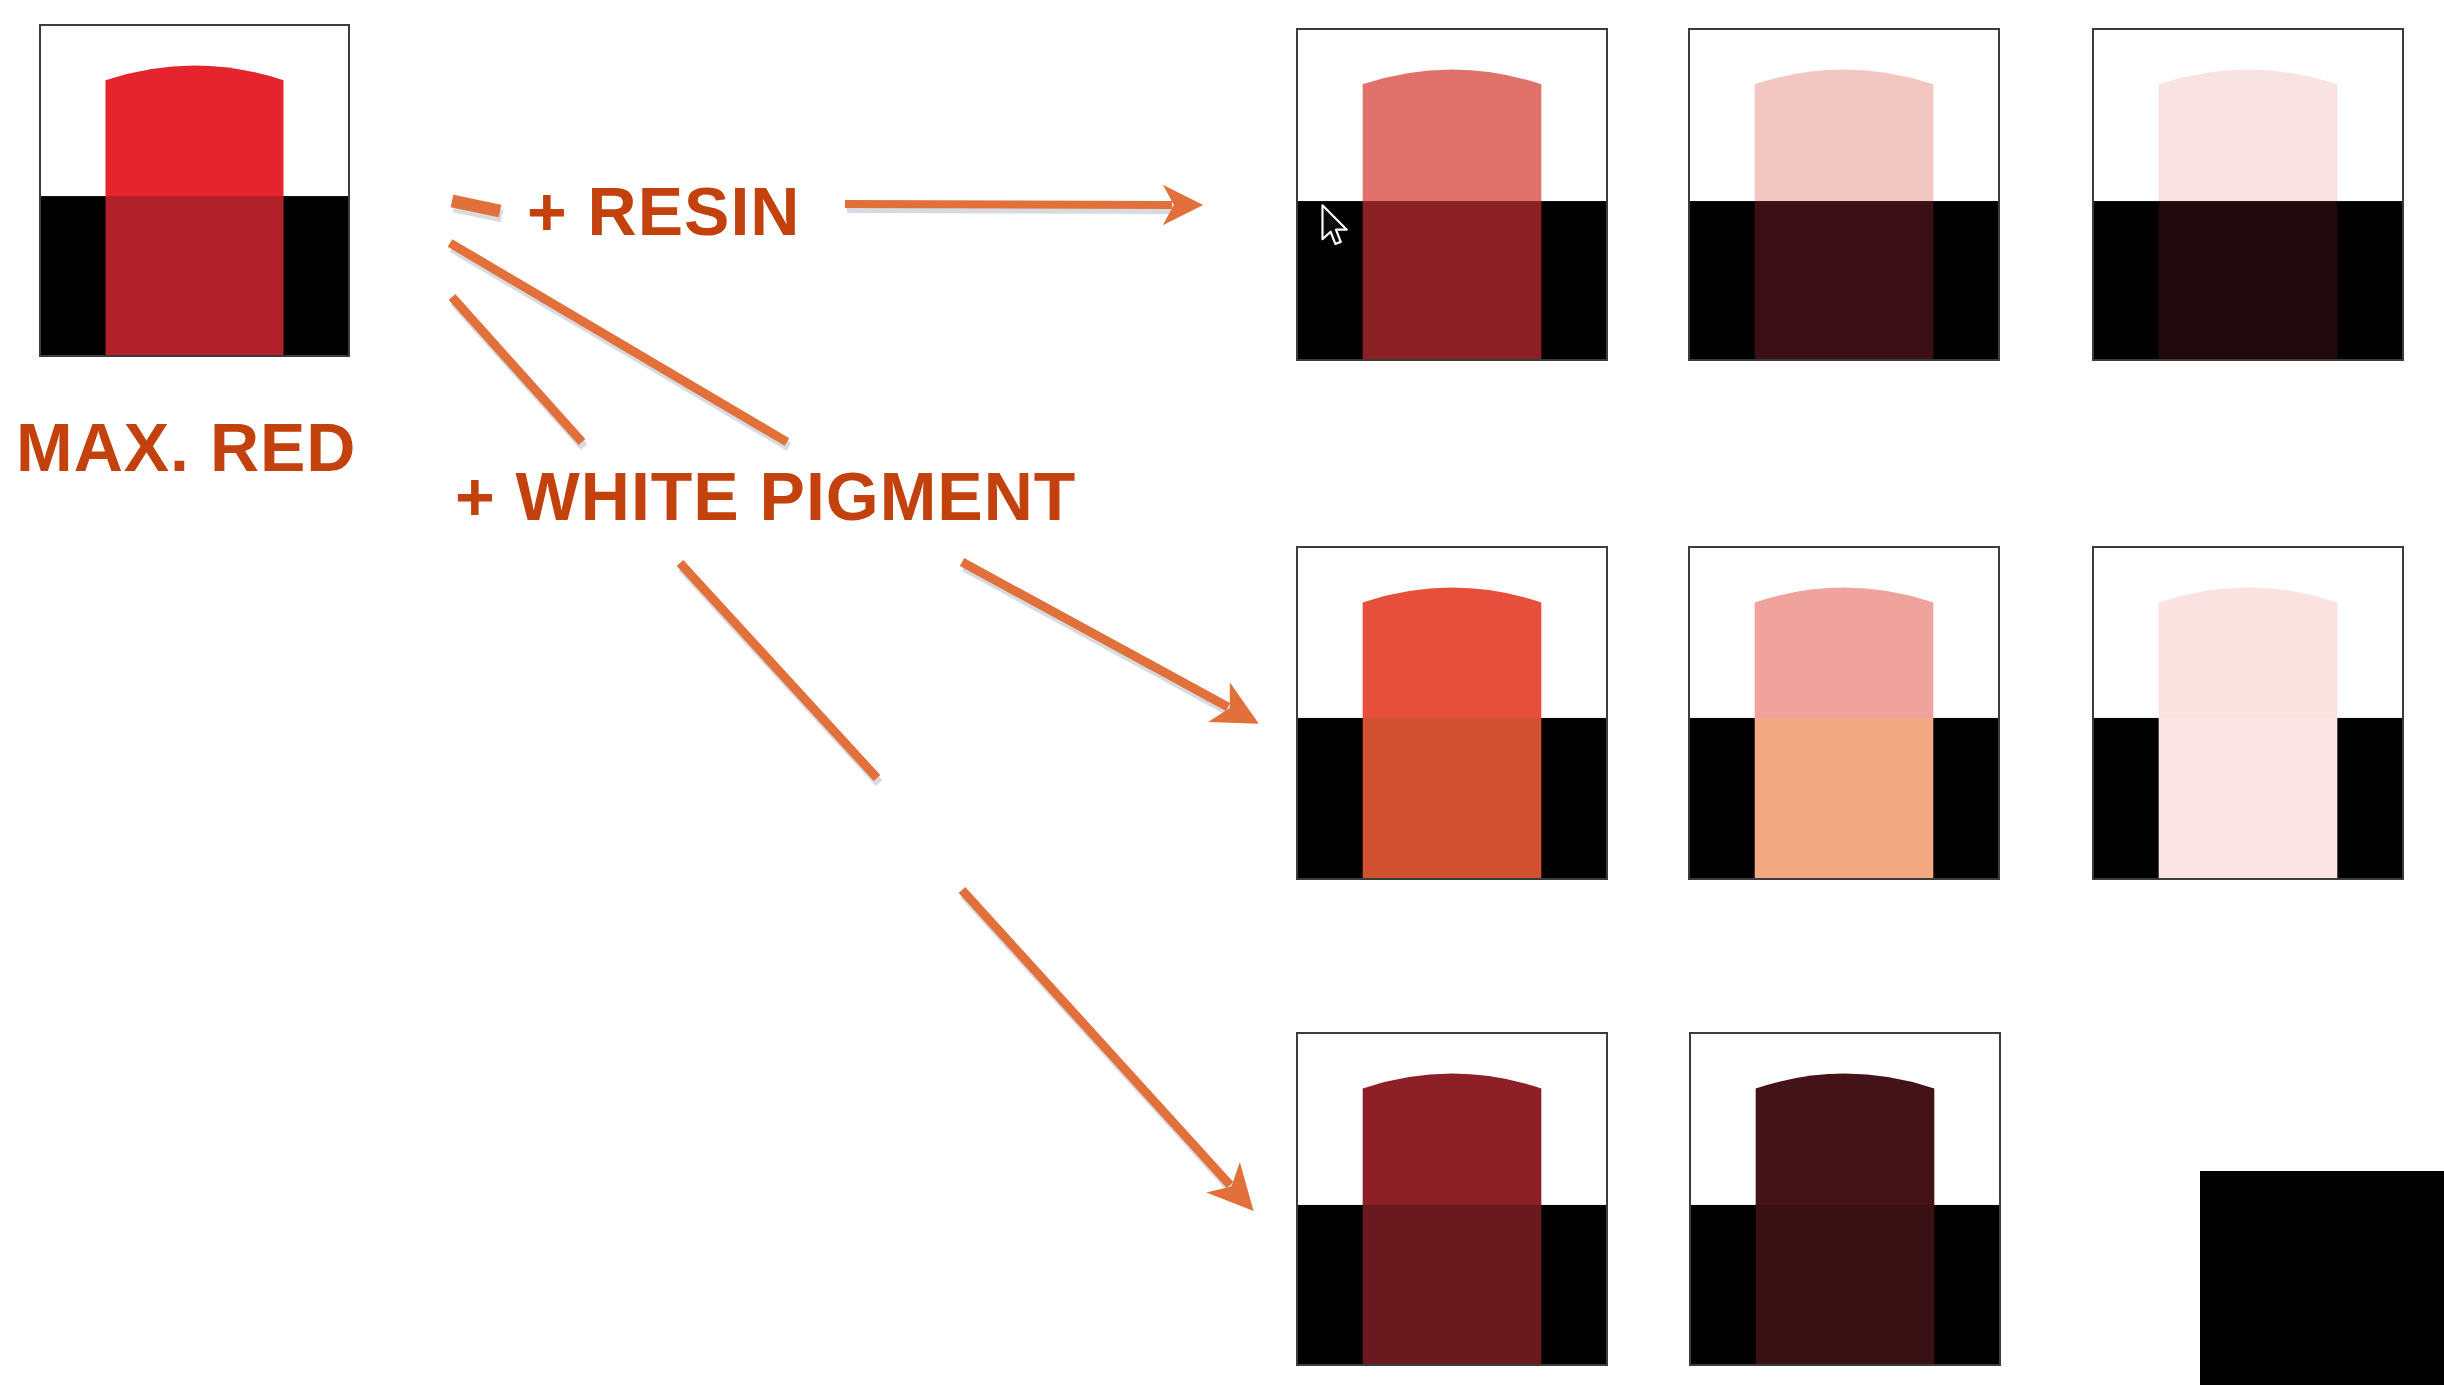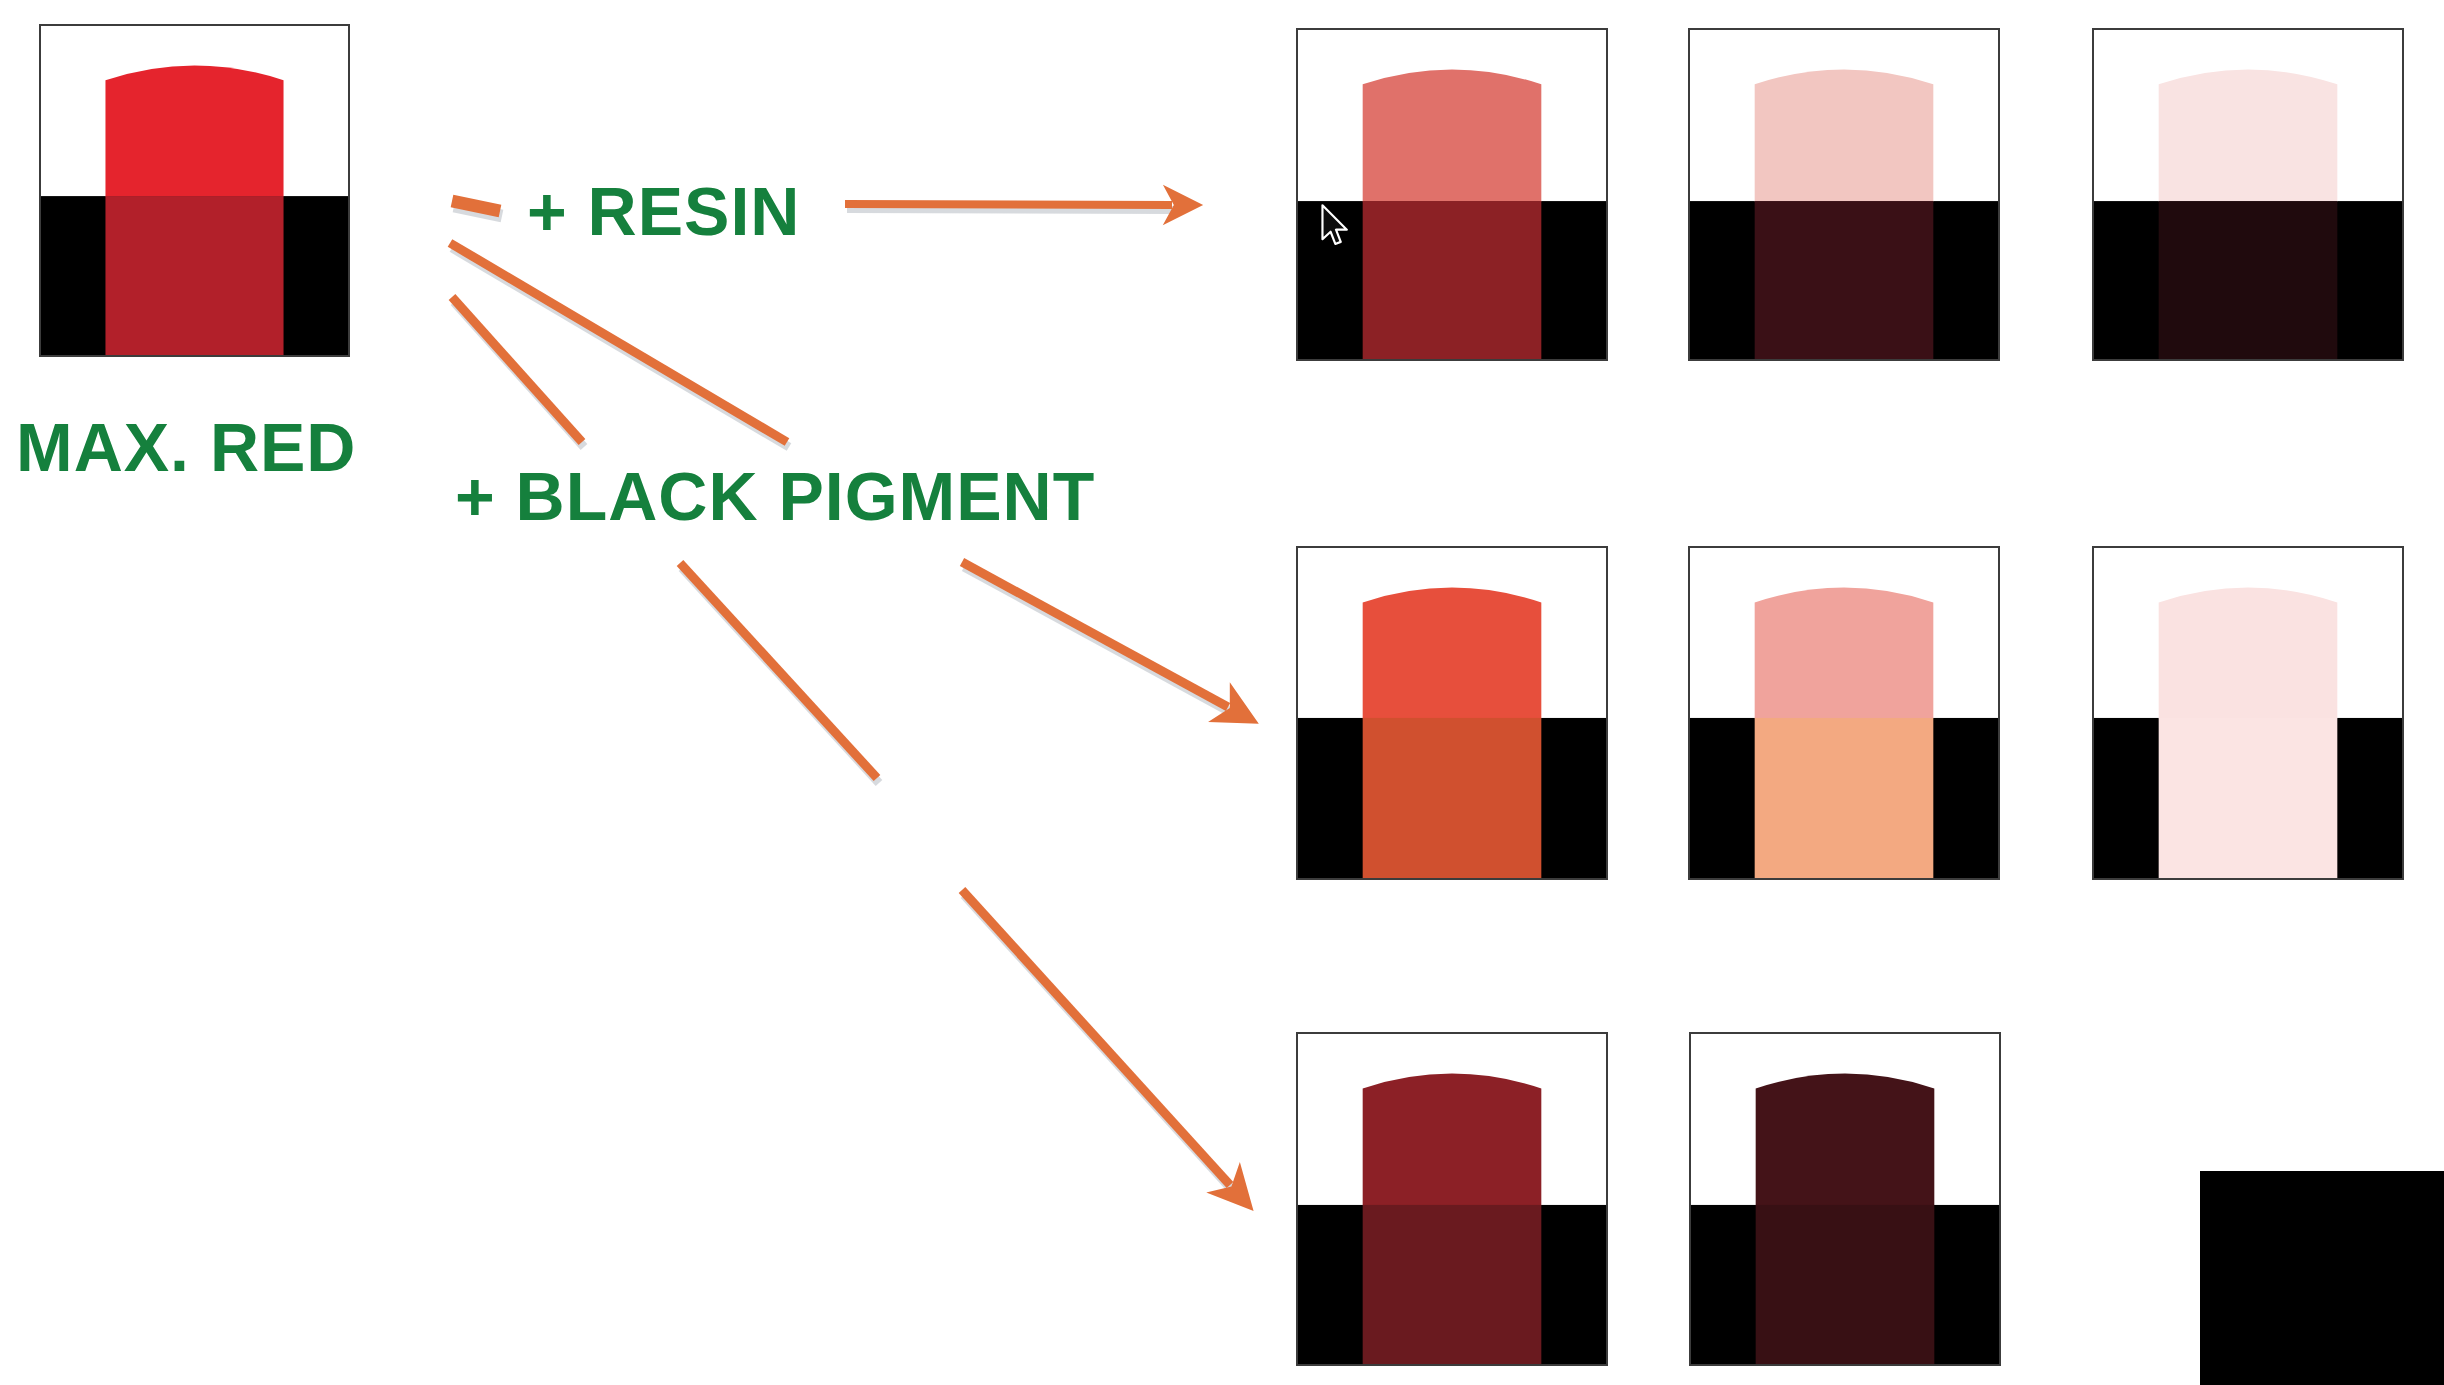--- a/index.html
+++ b/index.html
@@ -6,21 +6,21 @@
   body{
     width:2444px;height:1385px;position:relative;overflow:hidden;
     background:#ffffff;
     font-family:"Liberation Sans","DejaVu Sans",sans-serif;
   }
   .canvas{position:absolute;inset:0;}
   .label{
     position:absolute;
     font-weight:bold;
     font-size:68px;
-    color:#15803d;
+    color:#c2410c;
     letter-spacing:1px;
     white-space:nowrap;
     line-height:1;
   }
   .swatch{
     position:absolute;
     width:312px;height:333px;
     background:#ffffff;
     border:2px solid #3c3c3c;
     box-sizing:border-box;
@@ -67,21 +67,21 @@
   <div class="swatch" style="left:39px;top:24px;width:311px;height:333px">
     <svg viewBox="0 0 100 100" preserveAspectRatio="none">
       <rect x="-1" y="51.7" width="102" height="49" fill="#000000"></rect>
       <path d="M21,51.8 V16.5 Q50,7.5 79,16.5 V51.8 Z" fill="#e5242d"></path>
       <rect x="21" y="51.7" width="58" height="48.5" fill="#b2202a"></rect>
     </svg>
   </div>
   <div class="label" style="left:16px;top:413px">MAX. RED</div>
 
   <div class="label" style="left:527px;top:177px">+ RESIN</div>
-  <div class="label" style="left:455px;top:462px">+ BLACK PIGMENT</div>
+  <div class="label" style="left:455px;top:462px">+ WHITE PIGMENT</div>
 
   <div class="swatch" style="left:1296px;top:28px">
     <svg viewBox="0 0 100 100" preserveAspectRatio="none">
       <rect x="-1" y="52" width="102" height="49" fill="#000000"></rect>
       <path d="M21,52.1 V16.5 Q50,7.5 79,16.5 V52.1 Z" fill="#e0716a"></path>
       <rect x="21" y="52" width="58" height="48.2" fill="#8c2125"></rect>
     </svg>
   </div>
   <div class="swatch" style="left:1688px;top:28px">
     <svg viewBox="0 0 100 100" preserveAspectRatio="none">

